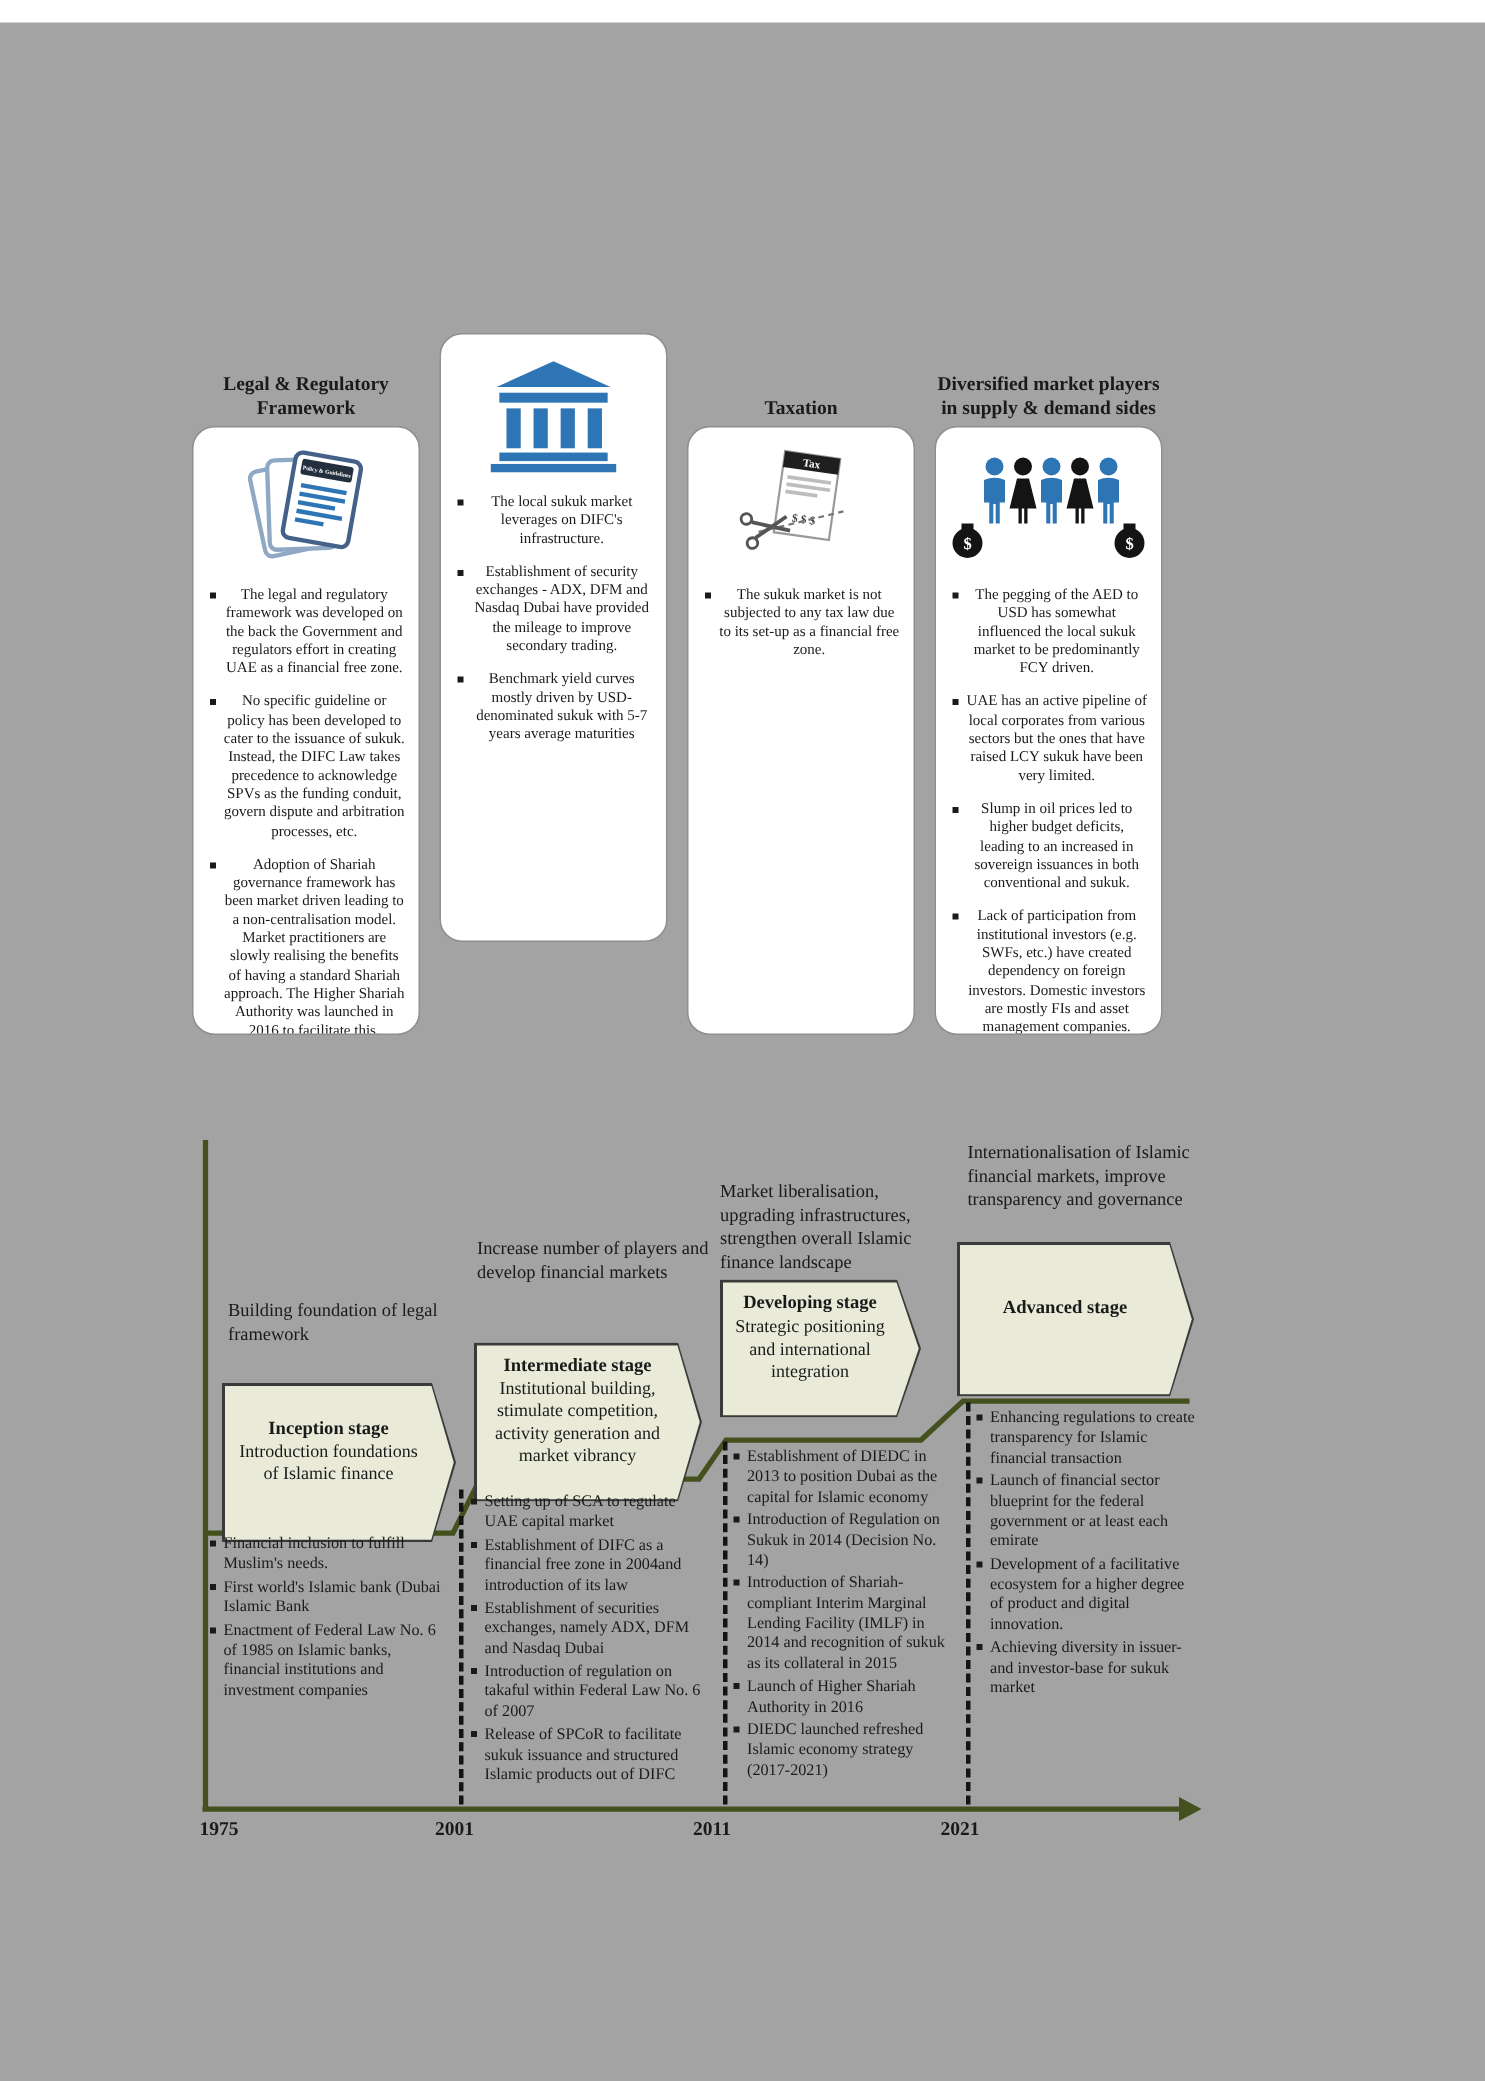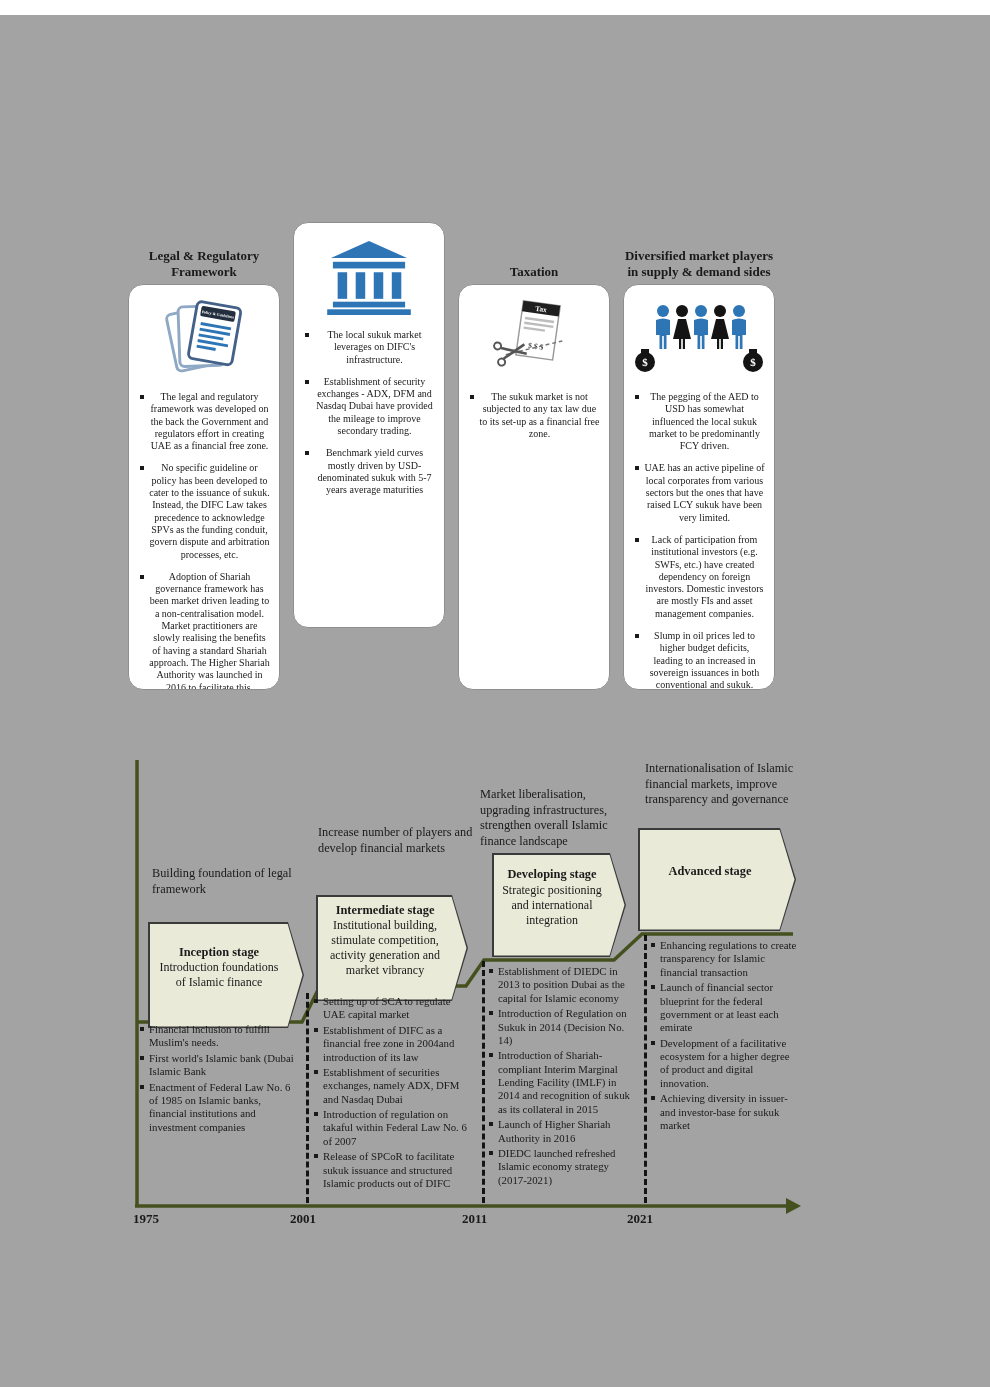--- a/index.html
+++ b/index.html
@@ -162,22 +162,22 @@
             <g transform="translate(112,48)">
               <rect x="4" y="2" width="8" height="5" fill="#141414"></rect>
               <circle cx="8" cy="15" r="10" fill="#141414"></circle>
               <text x="8" y="19" font-size="11" fill="#ffffff" text-anchor="middle" font-weight="bold">$</text>
             </g>
           </svg>
         </div>
         <div class="bullets">
           <div class="tb">The pegging of the AED to USD has somewhat influenced the local sukuk market to be predominantly FCY driven.</div>
           <div class="tb">UAE has an active pipeline of local corporates from various sectors but the ones that have raised LCY sukuk have been very limited.</div>
+          <div class="tb">Slump in oil prices led to higher budget deficits, leading to an increased in sovereign issuances in both conventional and sukuk.</div>
           <div class="tb">Lack of participation from institutional investors (e.g. SWFs, etc.) have created dependency on foreign investors. Domestic investors are mostly FIs and asset management companies.</div>
-          <div class="tb">Slump in oil prices led to higher budget deficits, leading to an increased in sovereign issuances in both conventional and sukuk.</div>
         </div>
       </div>
     </div>
   </section>
 
   <section>
 
     <svg class="tl-svg">
 
       <line x1="137" y1="745" x2="137" y2="1191" stroke="#44501e" stroke-width="3.5"></line>
@@ -206,21 +206,21 @@
       </div>
     </div>
     <div class="stage" style="left:316px;top:880px;width:152px;height:106px">
       <div class="stage-border"></div>
         <div class="stage-fill"></div>
       <div class="stage-text">
         <div class="stage-title">Intermediate stage</div>
         <div class="stage-desc">Institutional building, stimulate competition, activity generation and market vibrancy</div>
       </div>
     </div>
-    <div class="stage" style="left:492px;top:838px;width:134px;height:104px">
+    <div class="stage" style="left:480px;top:838px;width:134px;height:92px">
       <div class="stage-border"></div>
         <div class="stage-fill"></div>
       <div class="stage-text">
         <div class="stage-title">Developing stage</div>
         <div class="stage-desc">Strategic positioning and international integration</div>
       </div>
     </div>
     <div class="stage" style="left:638px;top:813px;width:158px;height:103px">
       <div class="stage-border"></div>
         <div class="stage-fill"></div>

